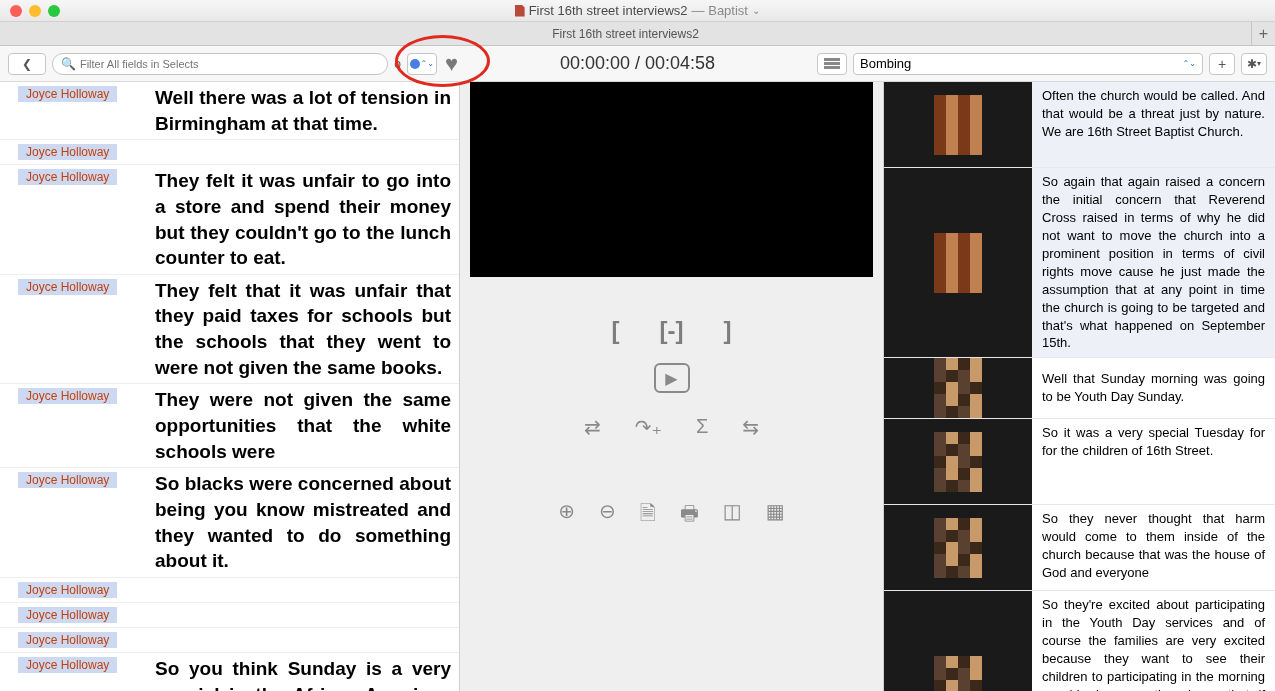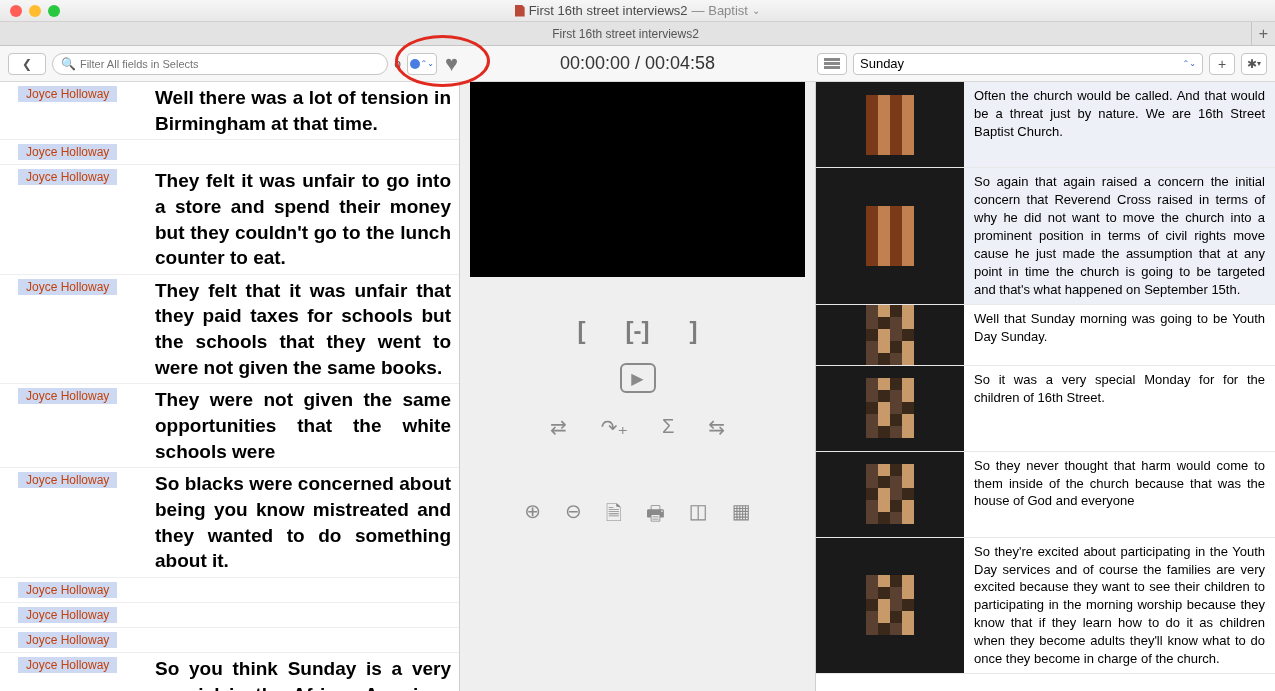--- a/index.html
+++ b/index.html
@@ -42,32 +42,32 @@
 .row { display:flex; border-bottom:1px solid #eee; }
 .speaker { width:155px; padding:4px 6px 4px 18px; }
 .tag { background:#cdd9f2; color:#c2410c; font-size:12px; padding:1px 8px; display:inline-block;}
 .txt { flex:1; padding:3px 8px 3px 0; font-size:19px; font-weight:600; line-height:1.35; text-align:justify;}
 .centerpane { flex:1; background:#efefef; display:flex; flex-direction:column; align-items:center; padding:0 10px;}
 .video { width:100%; height:195px; background:#000; }
 .markers { display:flex; gap:40px; margin-top:40px; color:#7d7d7d; font-size:24px; font-weight:bold;}
 .playbtn { margin-top:18px; width:36px;height:30px; border:2px solid #8a8a8a; border-radius:6px; display:flex; align-items:center; justify-content:center; color:#8a8a8a; font-size:16px;}
 .ctrlrow { display:flex; gap:34px; margin-top:22px; color:#8a8a8a; font-size:20px;}
 .ctrlrow2 { display:flex; gap:24px; margin-top:60px; color:#8a8a8a; font-size:20px;}
-.rightpane { width:460px; background:#fff; border-left:1px solid #d0d0d0; overflow-y:auto;}
+.rightpane { width:392px; background:#fff; border-left:1px solid #d0d0d0; overflow-y:auto;}
 .rrow { display:flex; border-bottom:1px solid #e8e8e8; min-height:86px;}
 .rrow.sel { background:#eef0f8; }
 .thumb { width:148px; background:#1a1a1a; position:relative; display:flex; align-items:center; justify-content:center;}
 .thumb .px { display:grid; grid-template-columns:repeat(4,12px); grid-template-rows:repeat(5,12px);}
 .thumb .px div{background:#5a4030;}
 .thumb .px div:nth-child(2n){background:#c89a6a;}
 .thumb .px div:nth-child(3n){background:#3a281a;}
 .thumb.dark .px div{background:#7a3a1a;}
 .thumb.dark .px div:nth-child(2n){background:#c08050;}
 .rtxt { flex:1; padding:5px 10px; font-size:13px; line-height:1.38; text-align:justify;}
-.rrow.short{min-height:60px;}
+.rrow.short{min-height:60px;align-items:center;}
 </style>
 </head>
 <body>
 
 <div class="titlebar">
   <div class="traffic">
     <div class="light red"></div>
     <div class="light yellow"></div>
     <div class="light green"></div>
   </div>
@@ -100,21 +100,21 @@
   </div>
   <div class="circann"></div>
   <div class="tb-center">00:00:00 / 00:04:58</div>
   <div class="tb-right">
     <div class="viewtoggle">
       <div class="bar"></div>
         <div class="bar"></div>
         <div class="bar"></div>
     </div>
     <div class="bombingsel">
-      <span>Sunday</span>
+      <span>Bombing</span>
       <span class="ch">⌃⌄</span>
     </div>
     <div class="plusbtn">+</div>
     <div class="gearbtn">
         <span>✱</span>
         <span style="font-size:8px;">▾</span>
       </div>
   </div>
 </div>
 
@@ -280,21 +280,21 @@
             <div></div>
             <div></div>
             <div></div>
             <div></div>
             <div></div>
             <div></div>
             <div></div>
             <div></div>
           </div>
         </div>
-        <div class="rtxt">So it was a very special Monday for for the children of 16th Street.</div>
+        <div class="rtxt">So it was a very special Tuesday for for the children of 16th Street.</div>
       </div>
       <div class="rrow">
         <div class="thumb ">
           <div class="px">
             <div></div>
             <div></div>
             <div></div>
             <div></div>
             <div></div>
             <div></div>

